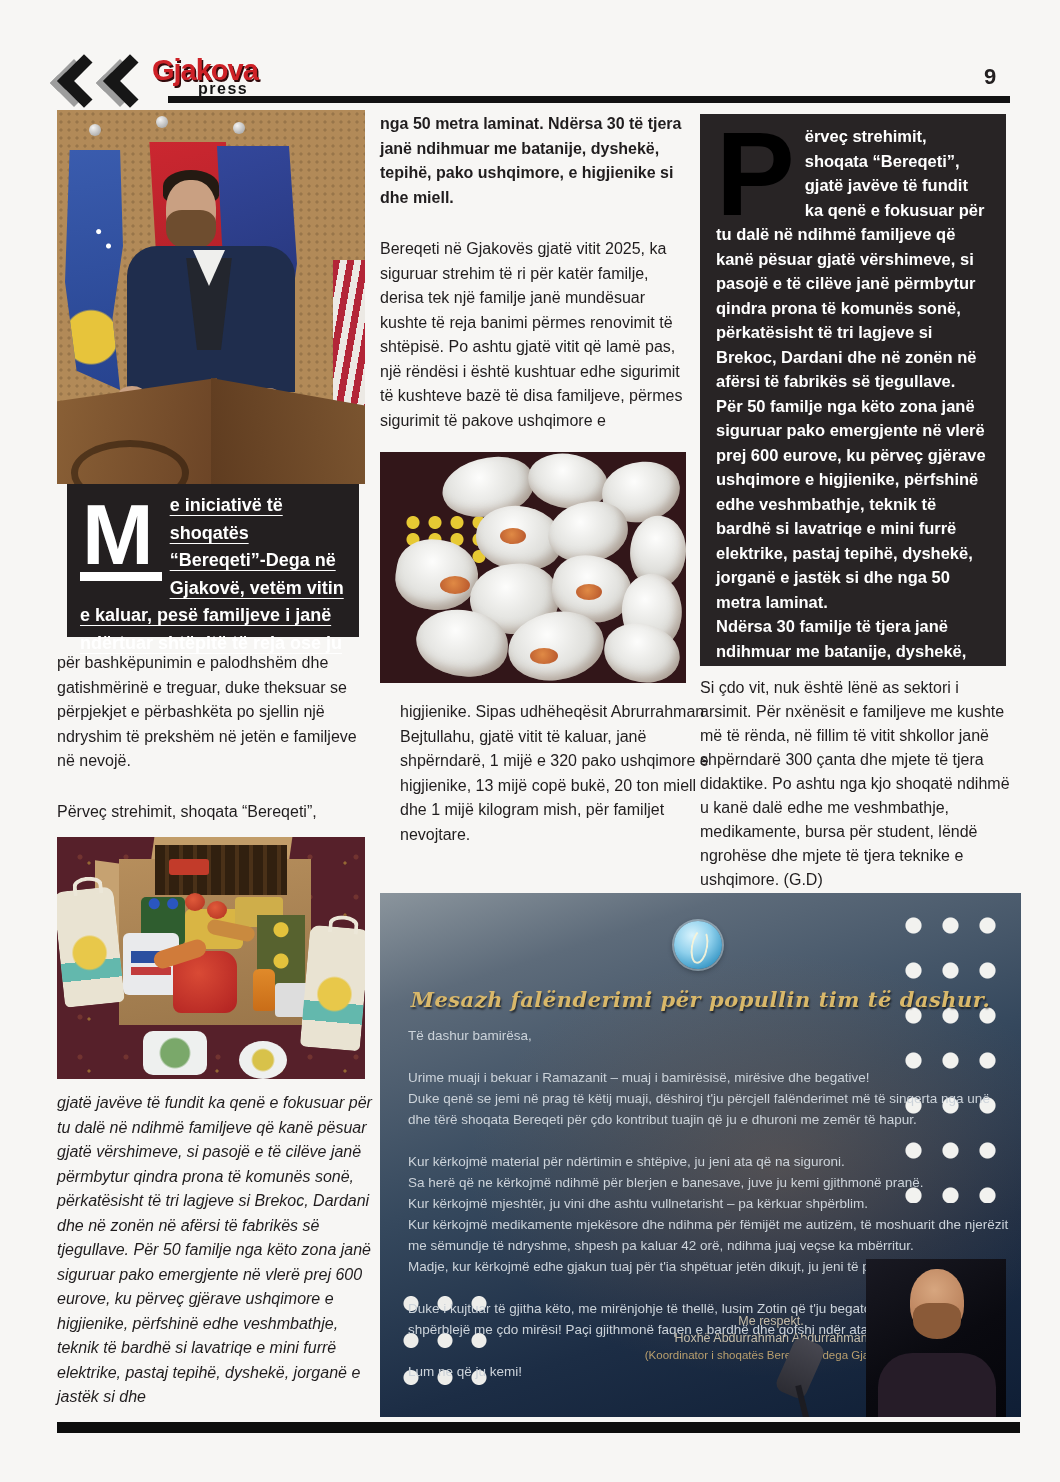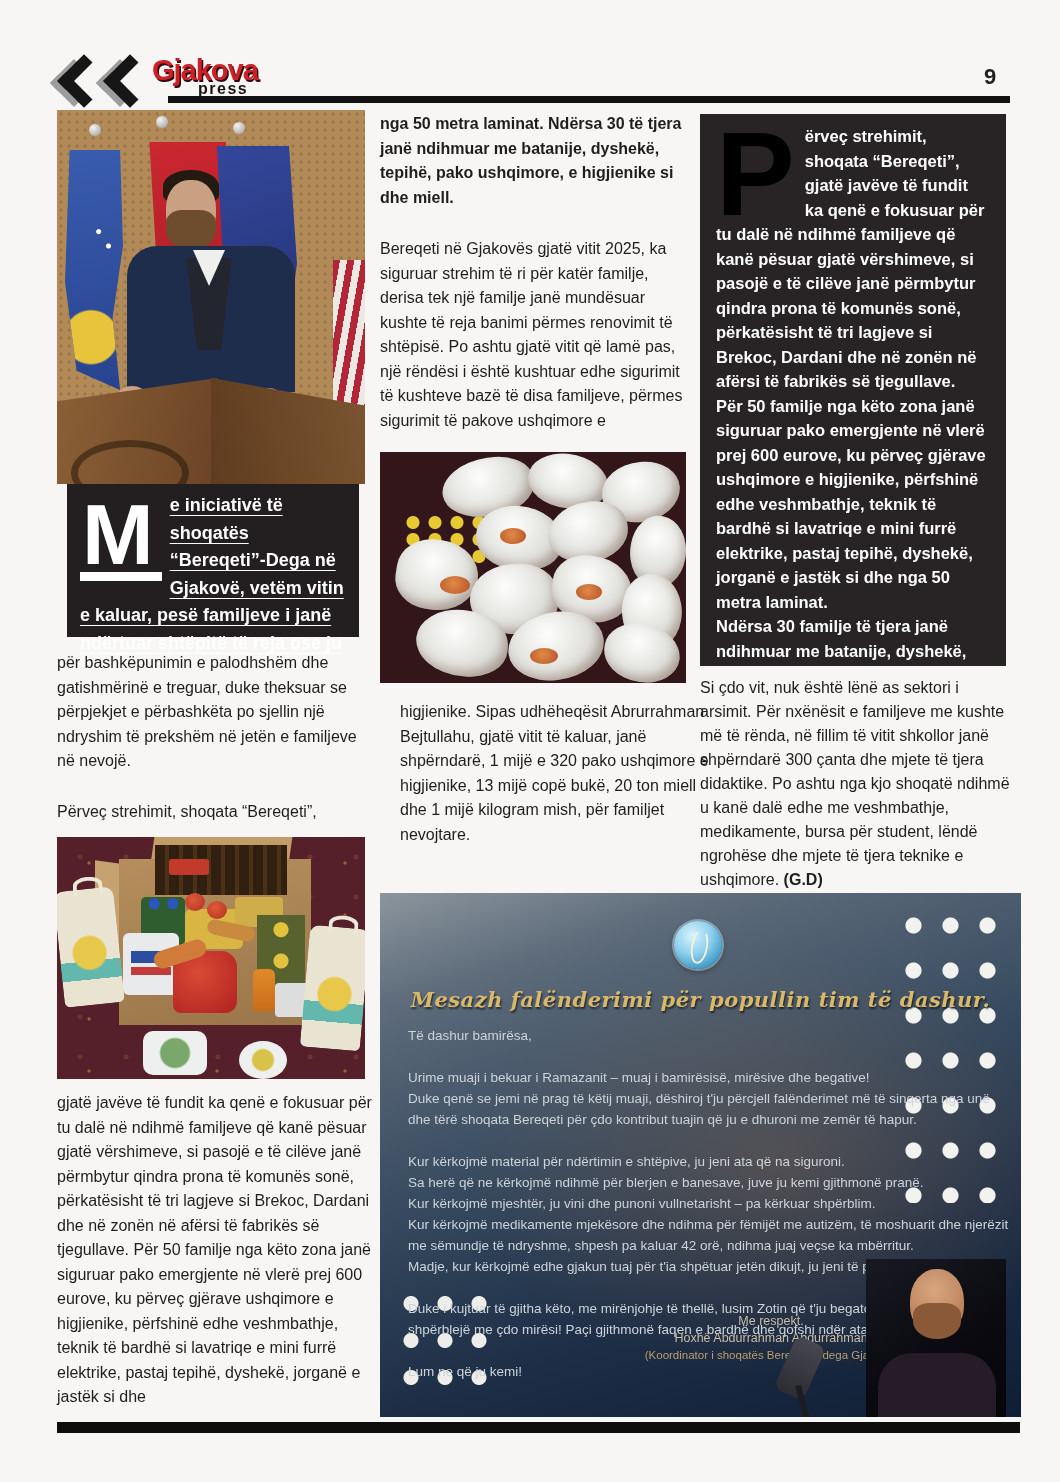--- a/index.html
+++ b/index.html
@@ -18,21 +18,21 @@
   .brand { left:152px; top:54px; width:160px; }
   .brand-top { font-size:29px; font-weight:bold; color:#ce2127; letter-spacing:-1px;
                text-shadow:1.5px 1.5px 0 #33090b; }
   .brand-bottom { margin-left:46px; margin-top:-7px; font-size:16px; font-weight:bold;
                   color:#141414; letter-spacing:1.5px; }
   .header-line { left:168px; top:96px; width:842px; height:7px; background:#121212; }
   .page-number { left:984px; top:64px; font-size:22px; font-weight:bold; }
 
   
   .para { font-size:16px; line-height:24.5px; color:#201d1e; }
-  .bold { font-weight:bold; }
+  .bold { font-weight:normal; }
 
   
   .photo-podium { left:57px; top:110px; width:308px; height:374px; background:#b28a58; overflow:hidden; }
   .wall-dots { left:0; top:0; right:0; bottom:0; background-image:radial-gradient(circle,#8a6a42 1.3px,transparent 1.9px); background-size:8px 8px; opacity:.65; }
   .finial { width:12px; height:12px; border-radius:50%; background:radial-gradient(circle at 35% 30%,#f4f4f4,#9a9a9a); }
   .f1 { left:32px; top:14px; } .f2 { left:99px; top:6px; } .f3 { left:176px; top:12px; }
   .flag { position:absolute; }
   .flag-kosovo { left:8px; top:40px; width:58px; height:240px; background:
       radial-gradient(circle at 58% 34%, #fff 2px, transparent 3px),
       radial-gradient(circle at 75% 40%, #fff 2px, transparent 3px),
@@ -93,21 +93,21 @@
   .flour-bag { background:#e9e3d2; border-radius:10px 10px 6px 6px;
       background-image:radial-gradient(circle at 50% 55%,#e8c84a 16px,transparent 18px),linear-gradient(transparent 62%, #63b8ad 62%, #63b8ad 78%, transparent 78%); }
   .flour-left  { left:2px;   top:52px;  width:60px; height:116px; transform:rotate(-6deg); }
   .flour-right { left:248px; top:90px;  width:60px; height:122px; transform:rotate(5deg); }
   .bag-handle { width:22px; height:14px; border:4px solid #ece7d8; border-radius:50% 50% 0 0; border-bottom:none; }
   .bh1 { left:20px; top:-12px; } .bh2 { left:18px; top:-12px; }
   .fb-tub1 { left:86px; top:194px; width:64px; height:44px; background:#eef0ef; border-radius:10px;
       background-image:radial-gradient(circle at 50% 50%,#7aa86a 14px,transparent 16px); }
   .fb-tub2 { left:182px; top:204px; width:48px; height:38px; background:#eef0ef; border-radius:50%;
       background-image:radial-gradient(circle at 50% 50%,#d8c24a 10px,transparent 12px); }
-  .lc-para3 { left:57px; top:1091px; width:316px; }
+  .lc-para3 { left:57px; top:1091px; width:316px;font-style:italic; }
 
   
   .mc-para1 { left:380px; top:112px; width:308px;font-weight:bold; }
   .mc-para2 { left:380px; top:237px; width:310px; }
   .photo-bags { left:380px; top:452px; width:306px; height:231px; background:#321619; overflow:hidden; }
   .caps-grid { left:22px; top:62px; width:86px; height:52px;
       background-image:radial-gradient(circle,#e7c933 6px,transparent 7px); background-size:22px 17px; }
   .bag { position:absolute; background:radial-gradient(circle at 42% 32%,#fdfdfc,#dededa 58%,#bcbab4 90%);
       box-shadow:inset -4px -6px 10px rgba(120,90,70,.35); }
   .peek { position:absolute; background:radial-gradient(circle at 45% 40%,#e08a45,#b4522a); border-radius:50%; }
@@ -286,21 +286,21 @@
       <span class="emblem-core"></span>
     </div>
     <div class="abs poster-title">Mesazh falënderimi për popullin tim të dashur.</div>
 
     <div class="abs poster-body">
       <p>Të dashur bamirësa,</p>
       <div class="line">Urime muaji i bekuar i Ramazanit – muaj i bamirësisë, mirësive dhe begative!</div>
       <p>Duke qenë se jemi në prag të këtij muaji, dëshiroj t'ju përcjell falënderimet më të sinqerta nga unë dhe tërë shoqata Bereqeti për çdo kontribut tuajin që ju e dhuroni me zemër të hapur.</p>
       <div class="line">Kur kërkojmë material për ndërtimin e shtëpive, ju jeni ata që na siguroni.</div>
       <div class="line">Sa herë që ne kërkojmë ndihmë për blerjen e banesave, juve ju kemi gjithmonë pranë.</div>
-      <div class="line">Kur kërkojmë mjeshtër, ju vini dhe punoni vullnetarisht – pa kërkuar shpërblim.</div>
+      <div class="line">Kur kërkojmë mjeshtër, ju vini dhe ashtu vullnetarisht – pa kërkuar shpërblim.</div>
       <div class="line">Kur kërkojmë medikamente mjekësore dhe ndihma për fëmijët me autizëm, të moshuarit dhe njerëzit me sëmundje të ndryshme, shpesh pa kaluar 42 orë, ndihma juaj veçse ka mbërritur.</div>
       <p>Madje, kur kërkojmë edhe gjakun tuaj për t'ia shpëtuar jetën dikujt, ju jeni të parët që përgjigjeni.</p>
       <p>Duke i kujtuar të gjitha këto, me mirënjohje të thellë, lusim Zotin që t'ju begatojë, t'ju ruajë dhe t'ju shpërblejë me çdo mirësi! Paçi gjithmonë faqen e bardhë dhe qofshi ndër ata që japin për hir të Tij!</p>
       <p>Lum ne që ju kemi!</p>
     </div>
 
     <div class="abs poster-sign">
       <div>Me respekt.</div>
       <div>Hoxhë Abdurrahman Abdurrahman</div>
       <div class="sig-role">(Koordinator i shoqatës Bereqeti – dega Gjakove)</div>

